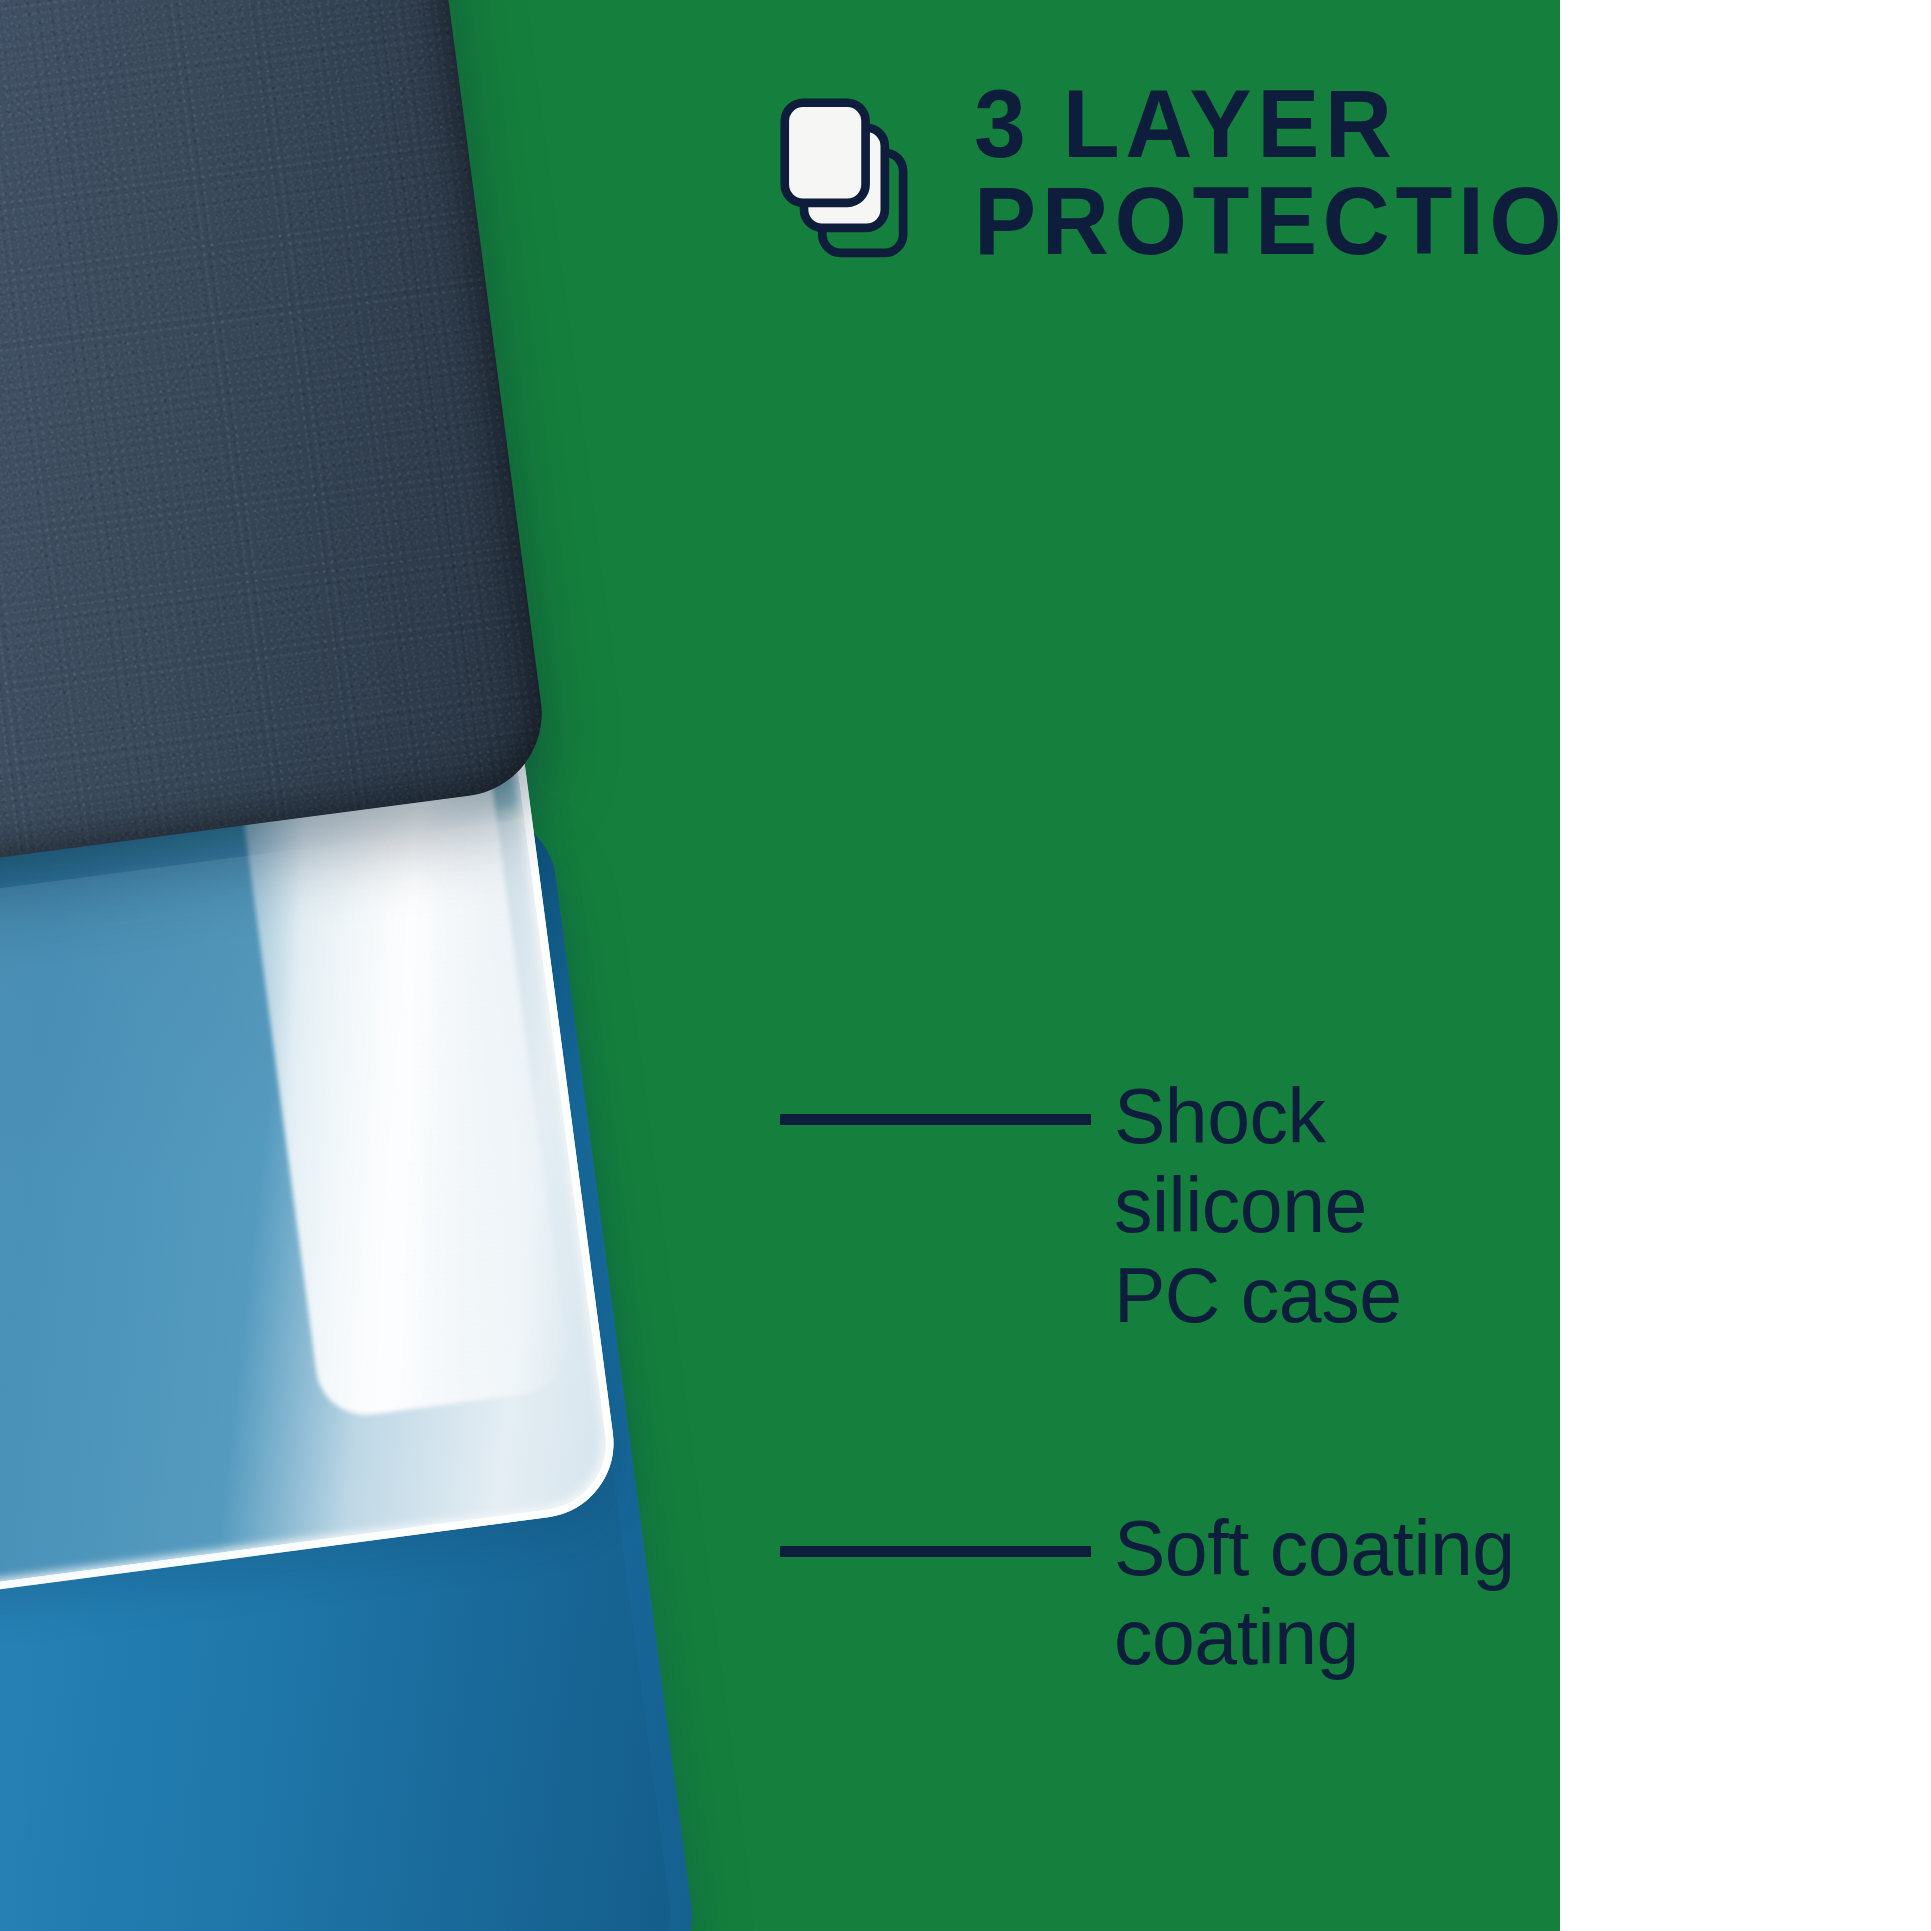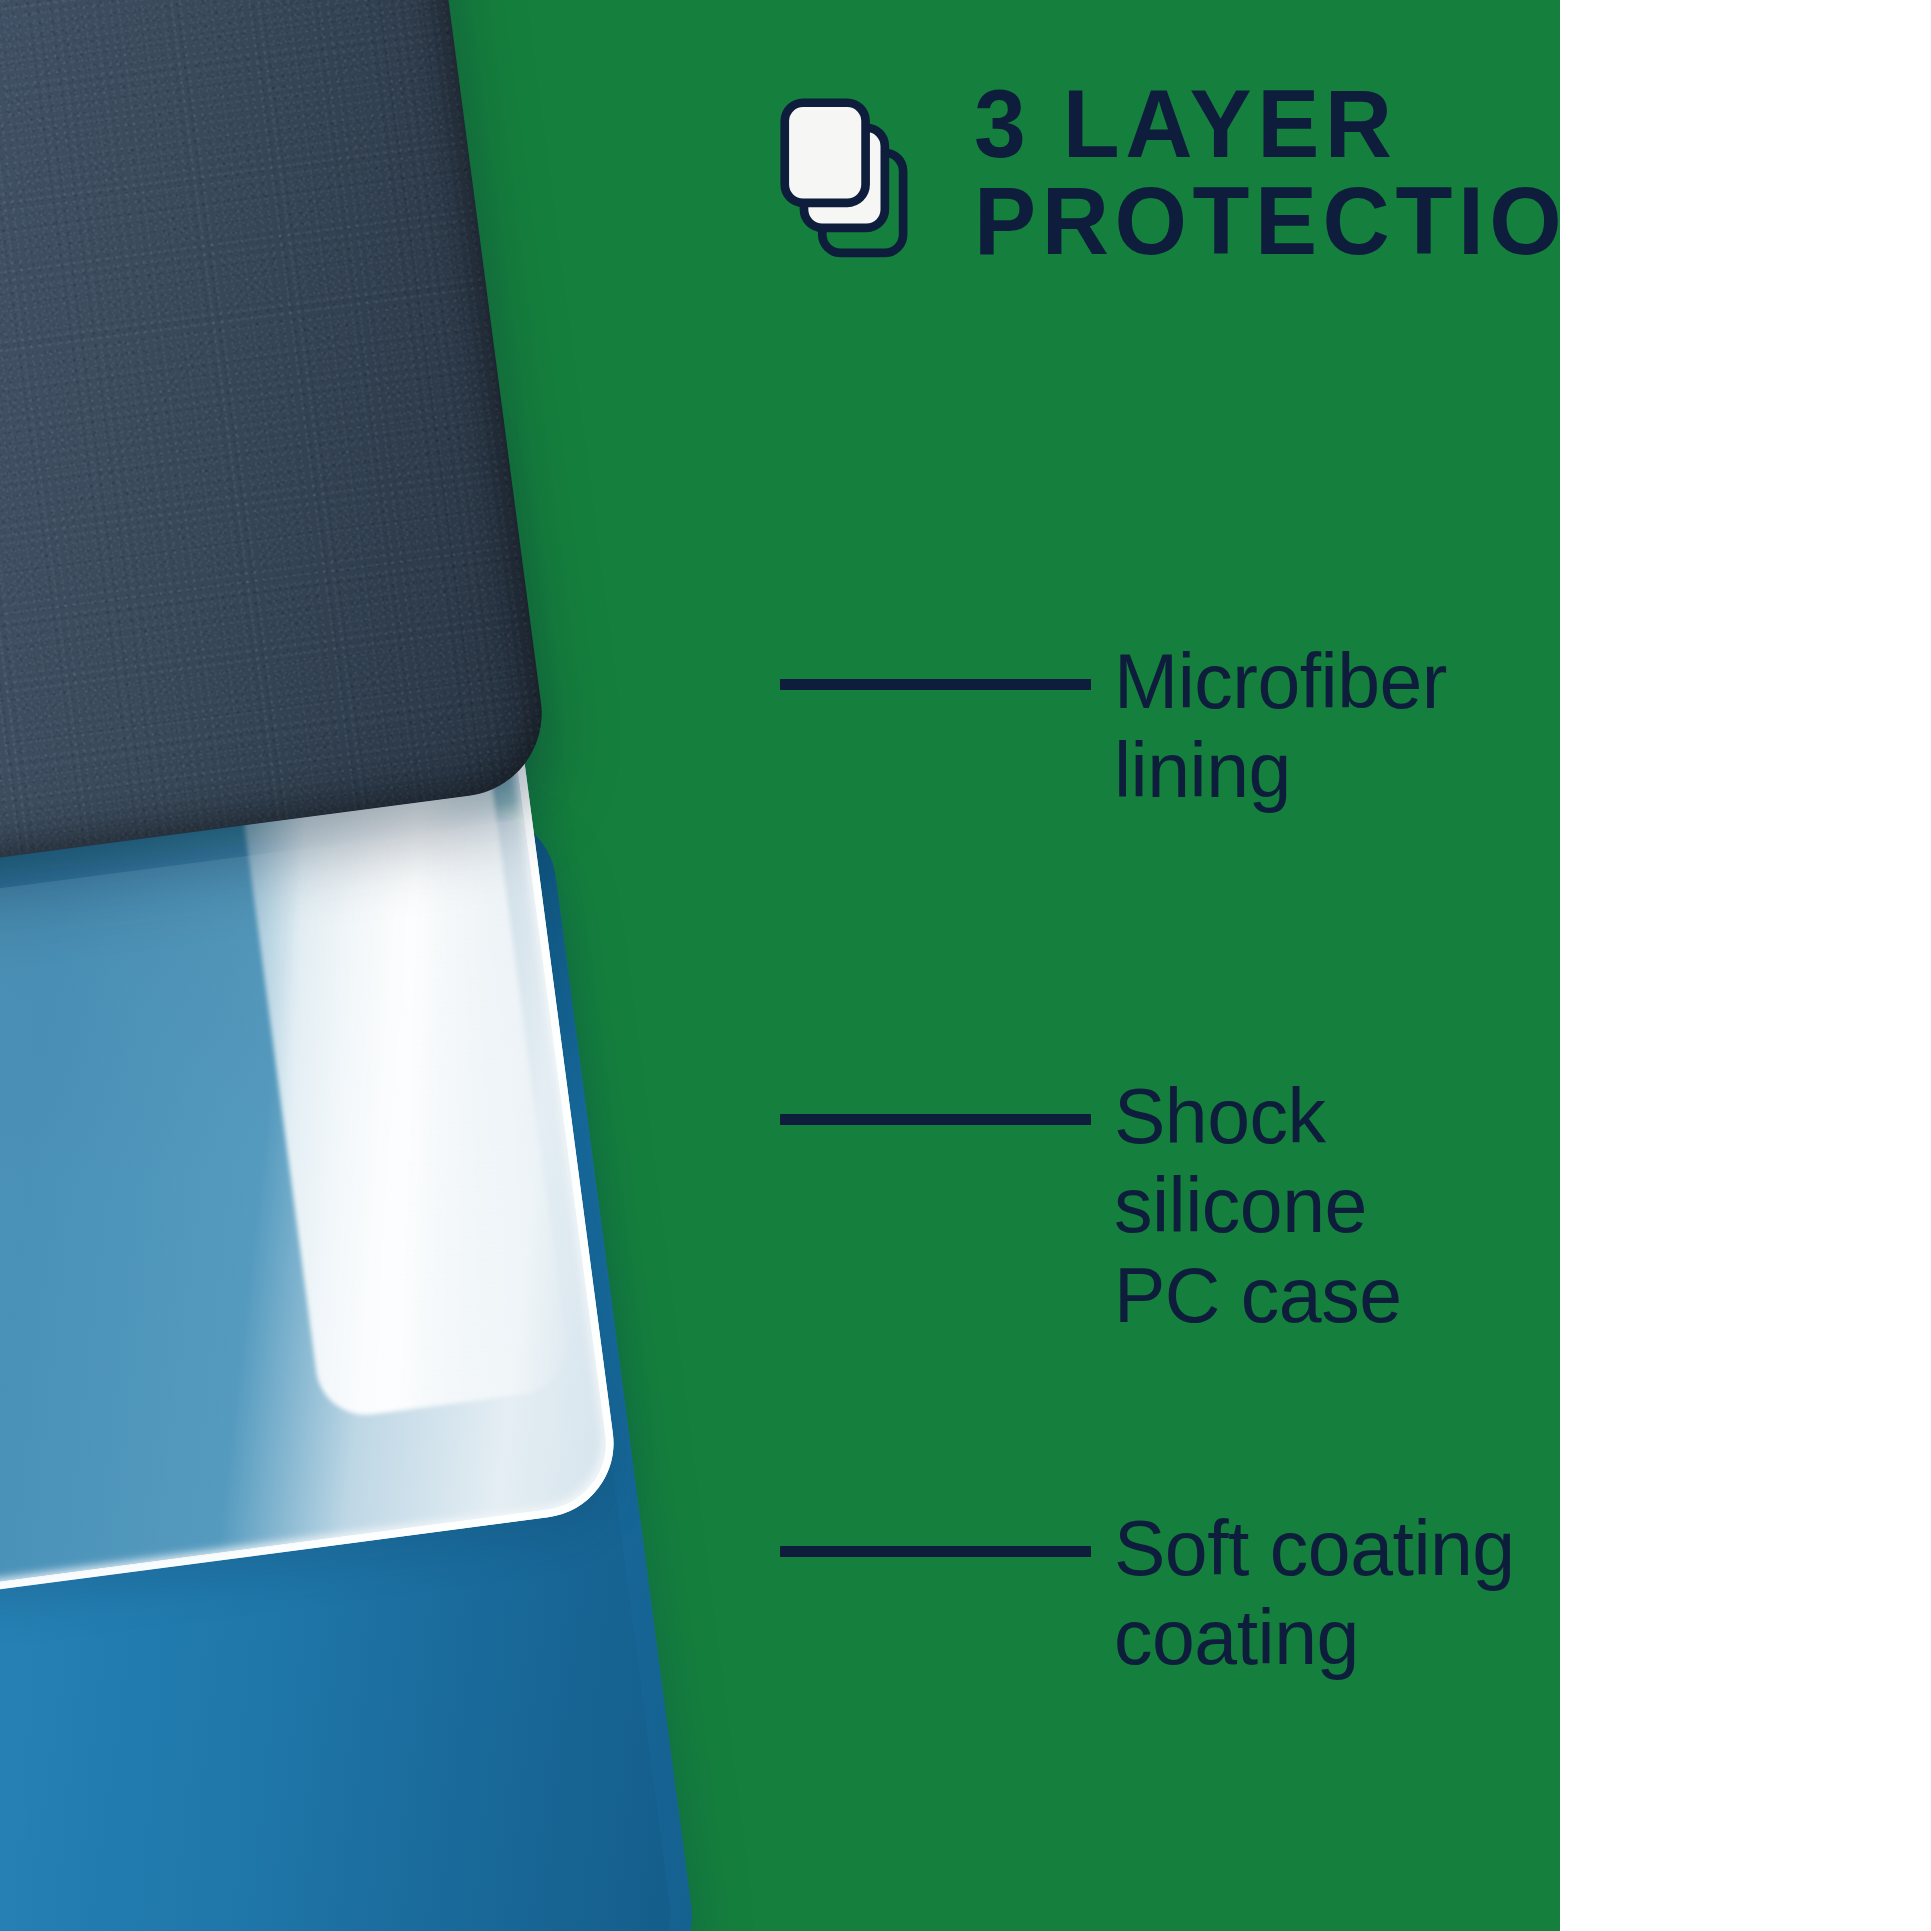--- a/index.html
+++ b/index.html
@@ -277,24 +277,20 @@
         <rect x="46" y="72" width="84" height="104" rx="19" ry="19" stroke="#0d1d3b" stroke-width="9" fill="none"></rect>
         <rect x="27" y="46" width="84" height="104" rx="19" ry="19" stroke="#0d1d3b" stroke-width="9" fill="#f6f6f5"></rect>
         <rect x="7" y="20" width="84" height="104" rx="19" ry="19" stroke="#0d1d3b" stroke-width="9" fill="#f6f6f5"></rect>
       </svg>
     </span>
 
     <div class="heading-text">3 LAYER
 PROTECTION</div>
   </div>
 
-  <div class="callout" id="callout-1">
-    <span class="leader"></span>
-    <span class="callout-label">Microfiber lining</span>
-  </div>
 
   <div class="callout" id="callout-2">
     <span class="leader"></span>
     <span class="callout-label">Shock silicone
 PC case</span>
   </div>
 
   <div class="callout" id="callout-3">
     <span class="leader"></span>
     <span class="callout-label">Soft coating

